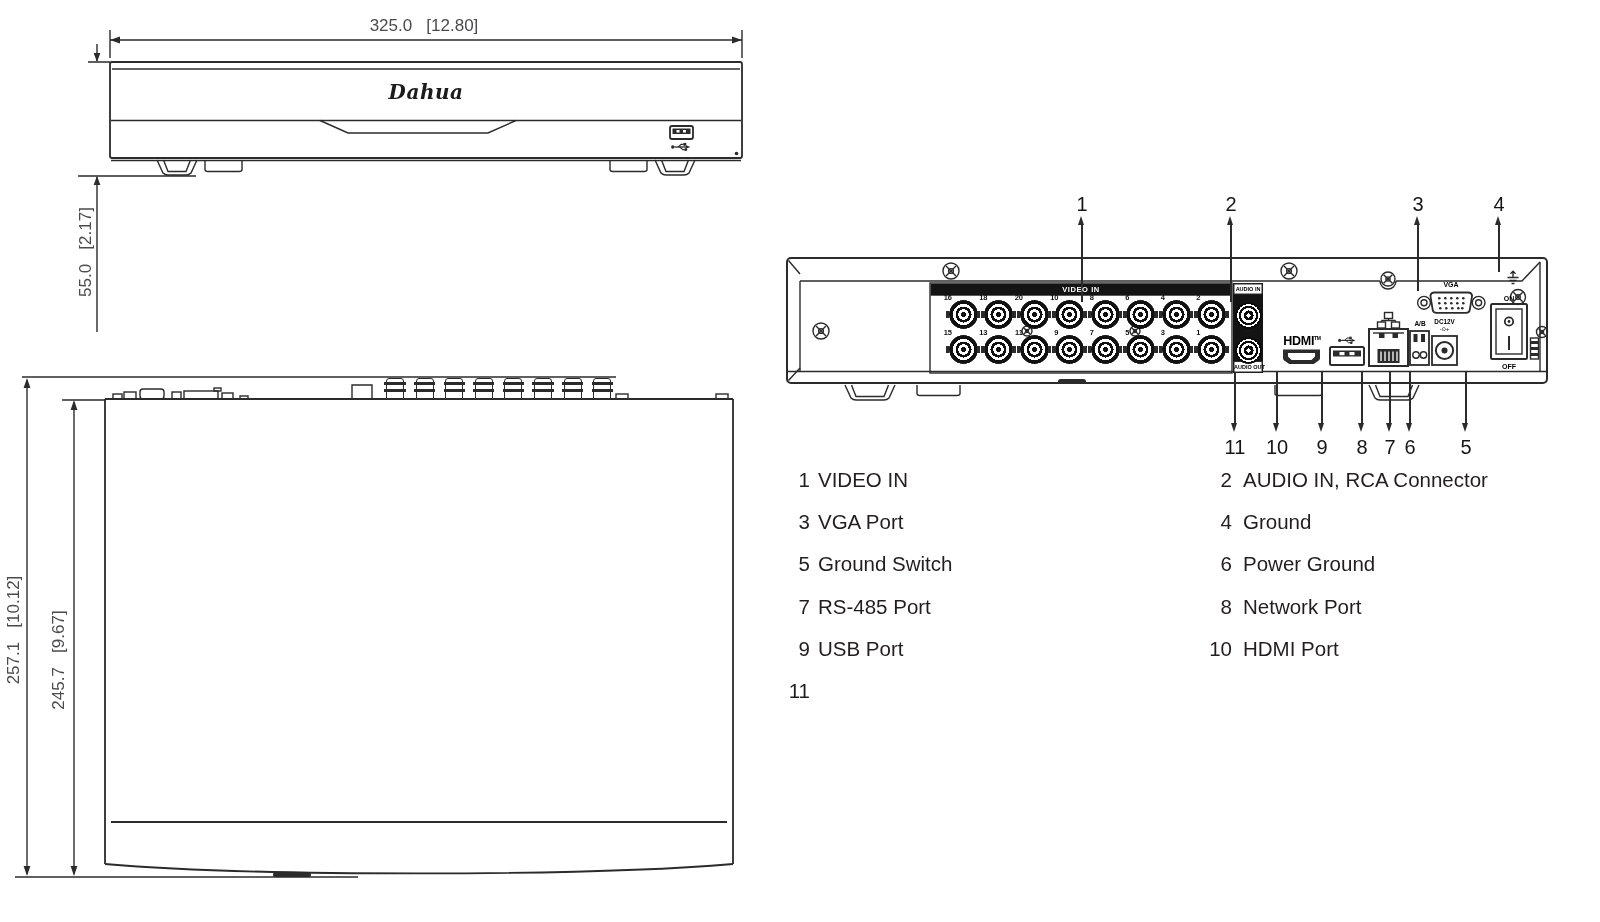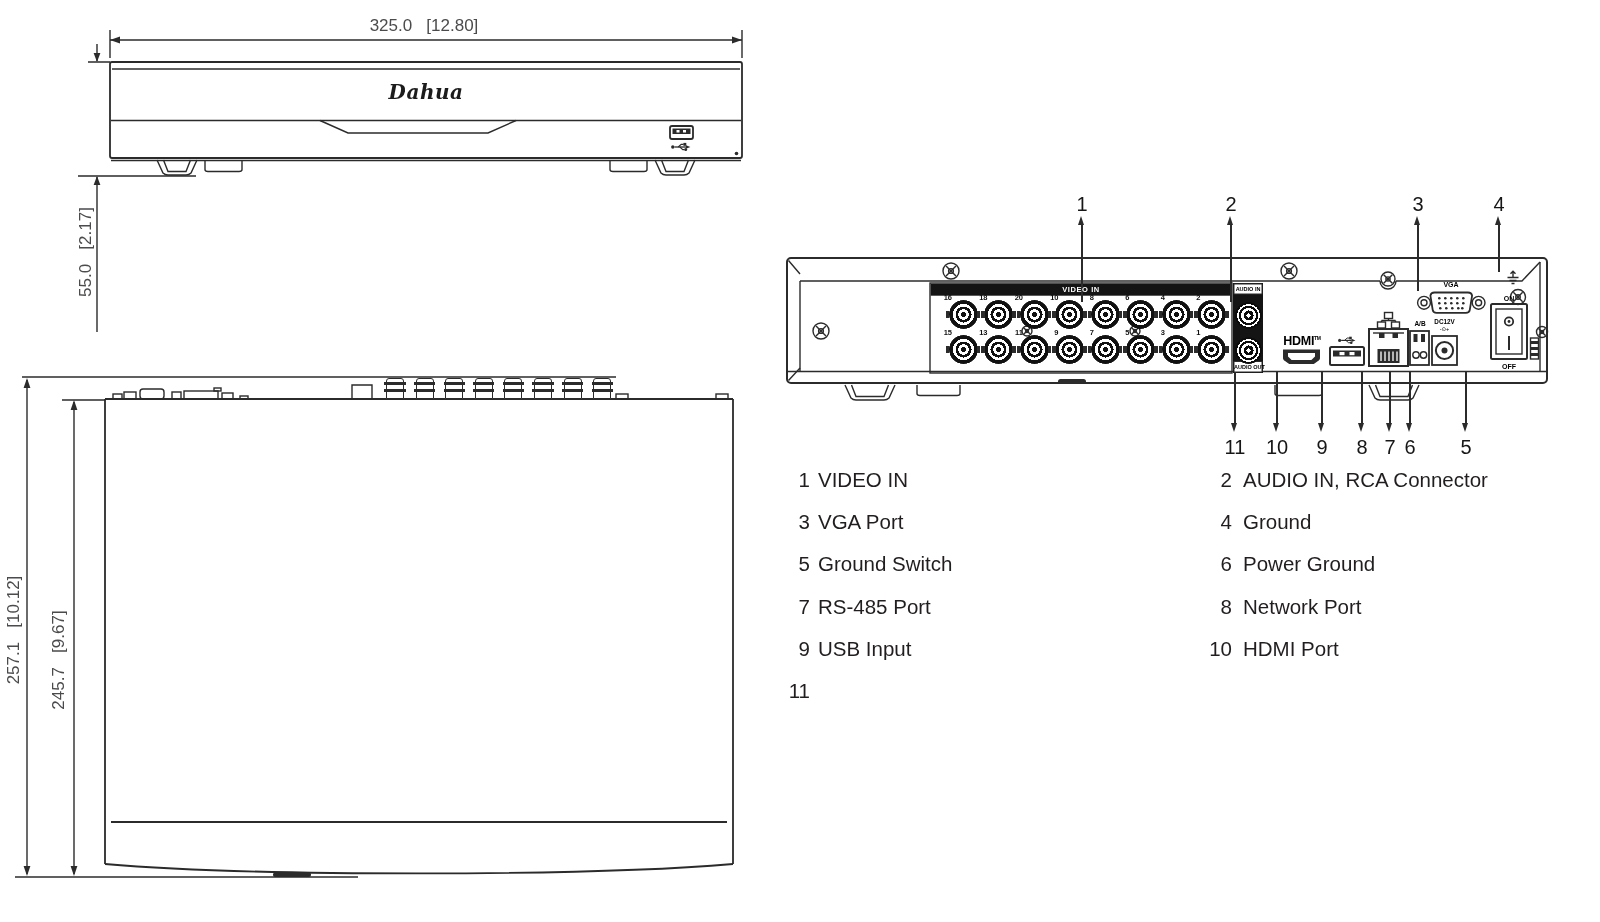--- a/index.html
+++ b/index.html
@@ -415,21 +415,21 @@
       <div class="lrow">
         <span class="lnum" style="width: 80px; margin-right: 8px;">5</span>
         <span class="llab">Ground Switch</span>
       </div>
       <div class="lrow">
         <span class="lnum" style="width: 80px; margin-right: 8px;">7</span>
         <span class="llab">RS-485 Port</span>
       </div>
       <div class="lrow">
         <span class="lnum" style="width: 80px; margin-right: 8px;">9</span>
-        <span class="llab">USB Input</span>
+        <span class="llab">USB Port</span>
       </div>
       <div class="lrow">
         <span class="lnum" style="width: 80px; margin-right: 8px;">11</span>
       </div>
     </div>
   <div id="legend-right" class="legend">
       <div class="lrow">
         <span class="lnum" style="width: 80px; margin-right: 11px;">2</span>
         <span class="llab">AUDIO IN, RCA Connector</span>
       </div>

